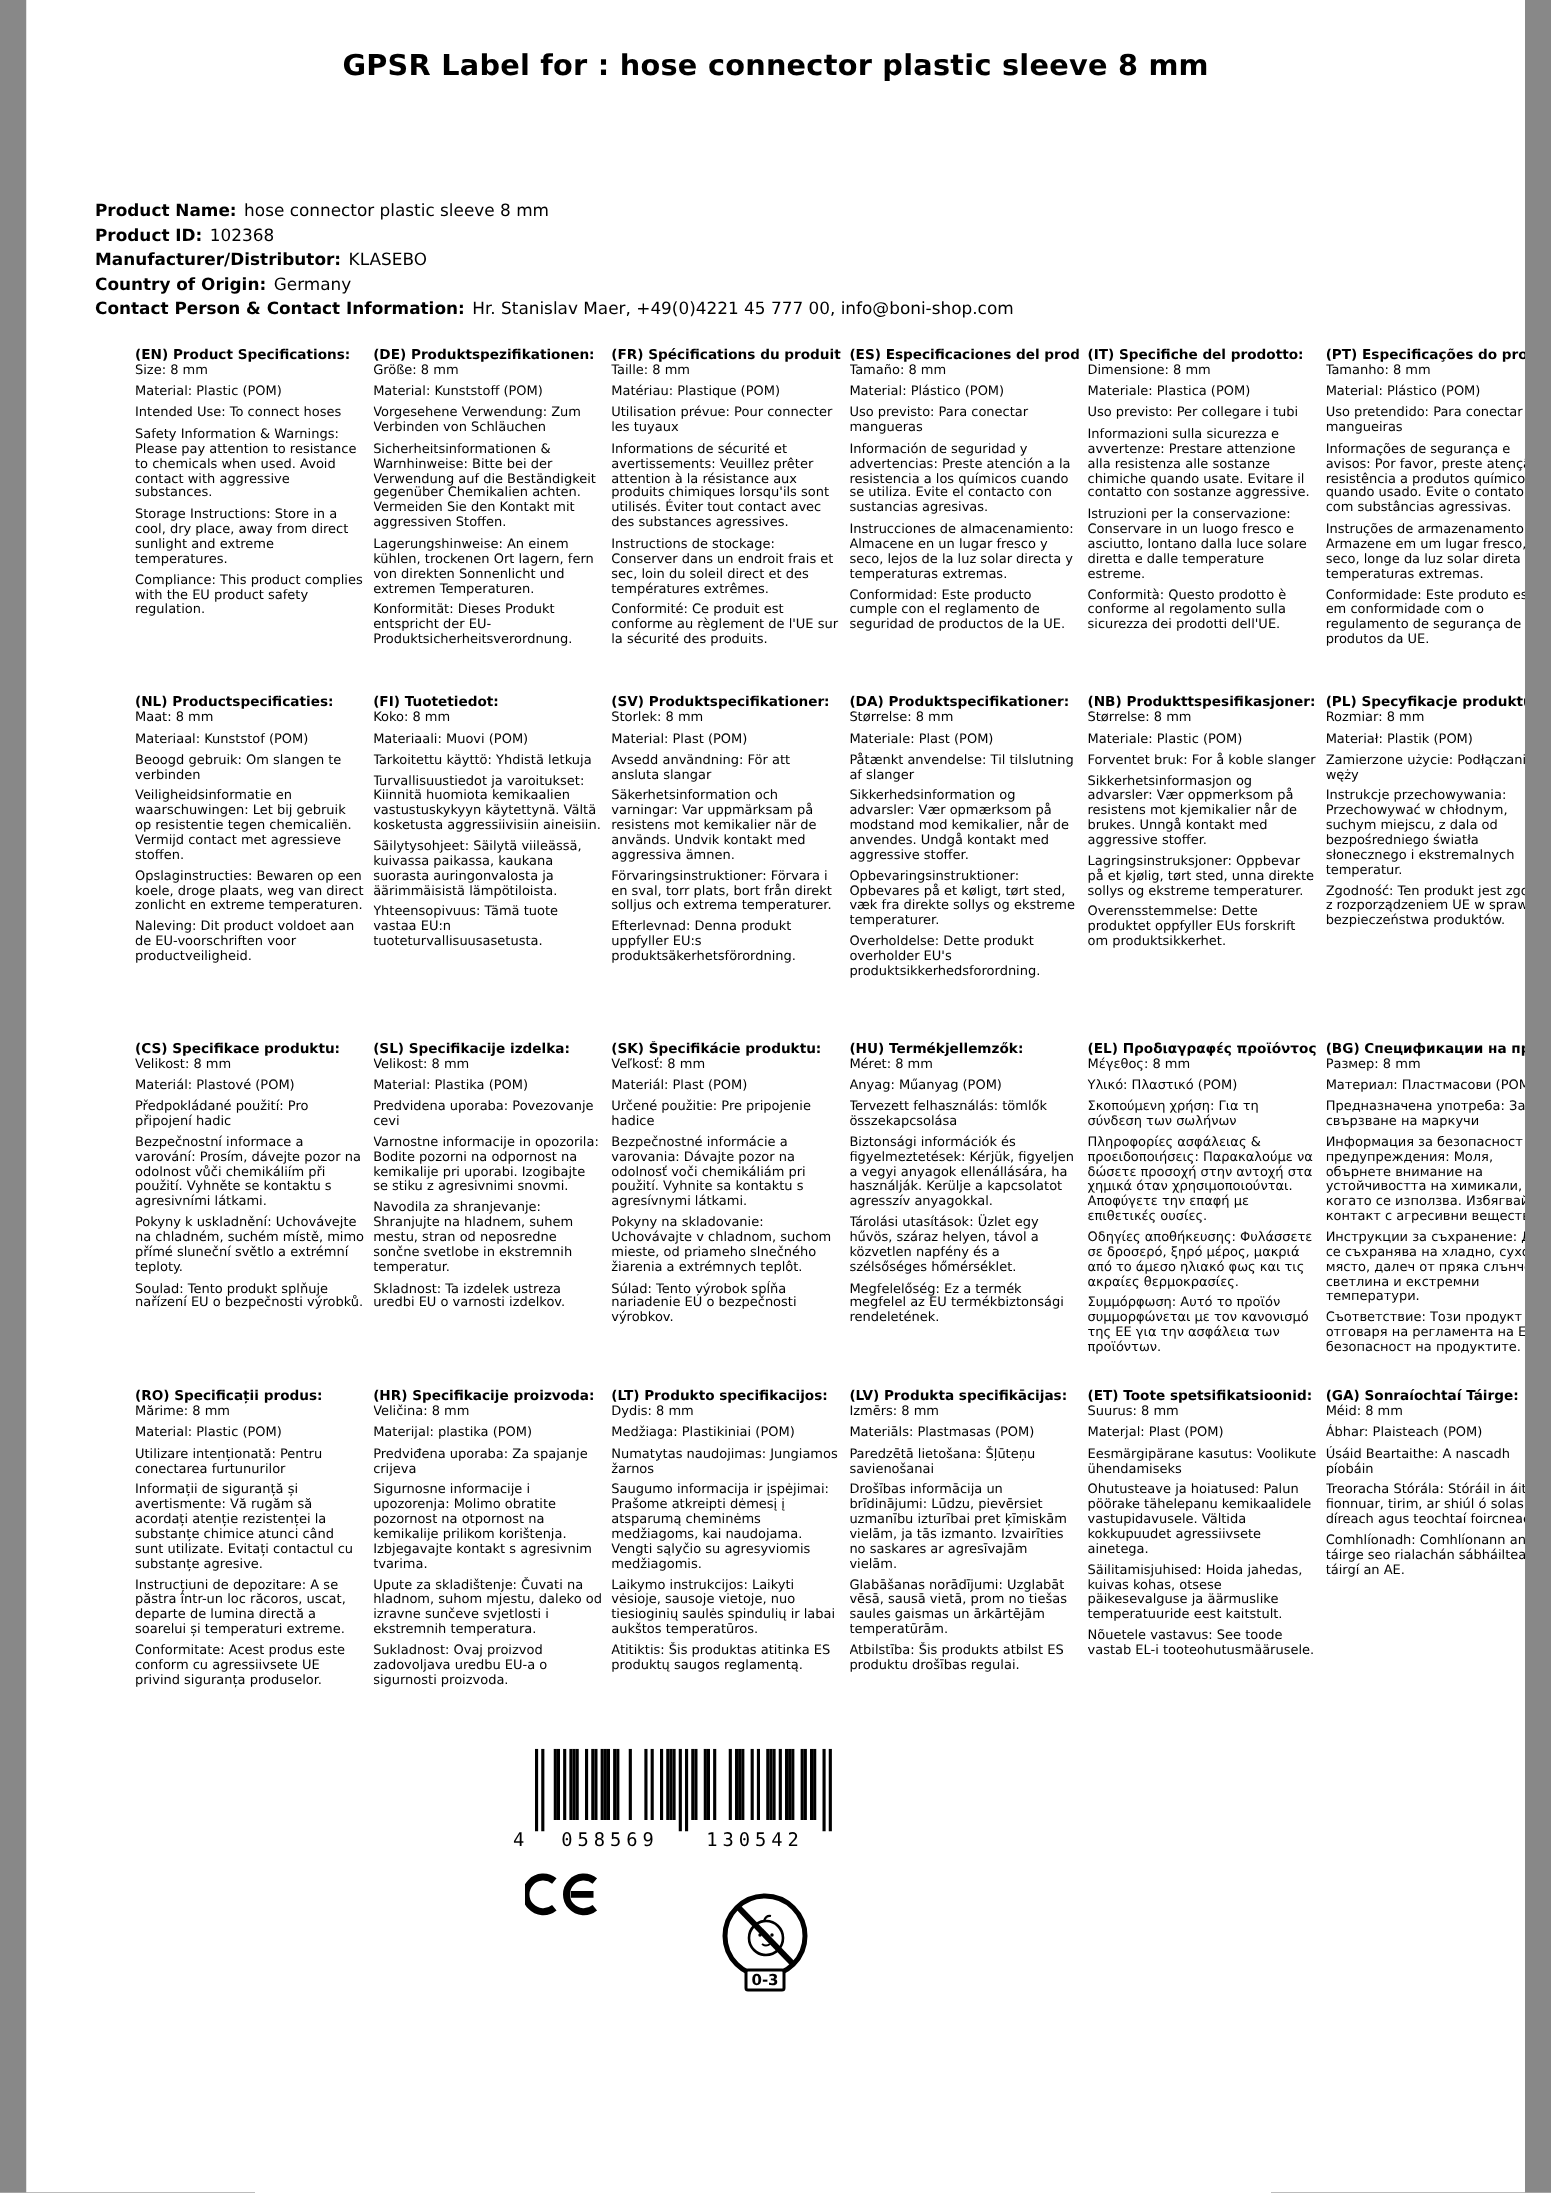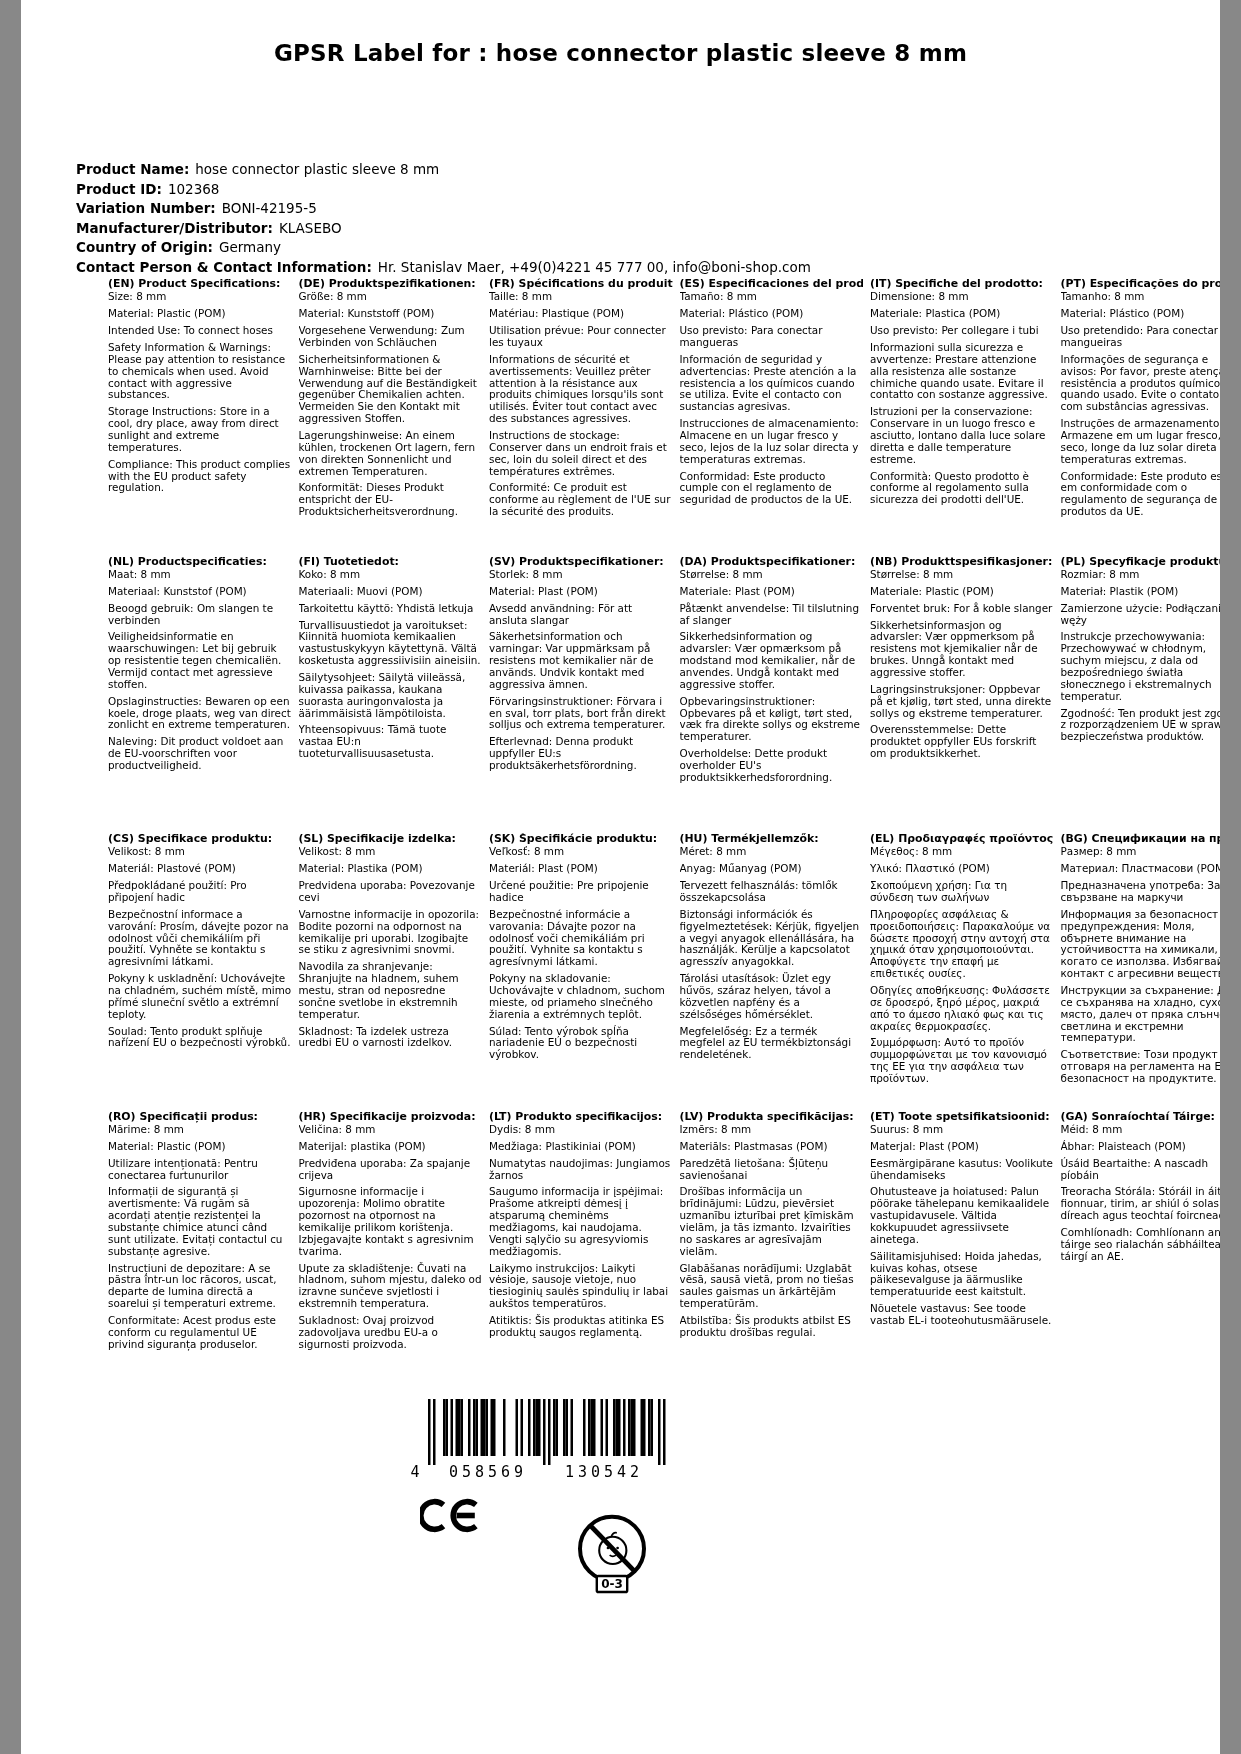--- a/index.html
+++ b/index.html
@@ -24,21 +24,20 @@
 </head>
 <body>
 
 <div class="page">
 
   <div class="title">GPSR Label for : hose connector plastic sleeve 8 mm</div>
 
   <div class="info">
       <div><span class="info-label">Product Name:</span><span class="info-value">hose connector plastic sleeve 8 mm</span></div>
       <div><span class="info-label">Product ID:</span><span class="info-value">102368</span></div>
-      <div><span class="info-label">Variation Number:</span><span class="info-value">BONI-42195-5</span></div>
       <div><span class="info-label">Manufacturer/Distributor:</span><span class="info-value">KLASEBO</span></div>
       <div><span class="info-label">Country of Origin:</span><span class="info-value">Germany</span></div>
       <div><span class="info-label">Contact Person &amp; Contact Information:</span><span class="info-value">Hr. Stanislav Maer, +49(0)4221 45 777 00, info@boni-shop.com</span></div>
     </div>
 
   <div class="grid">
       <div class="block">
         <div class="block-h">(EN) Product Specifications:</div>
         <p>Size: 8 mm</p>
         <p>Material: Plastic (POM)</p>
@@ -199,21 +198,21 @@
         <p>Инструкции за съхранение: Да се съхранява на хладно, сухо място, далеч от пряка слънчева светлина и екстремни температури.</p>
         <p>Съответствие: Този продукт отговаря на регламента на ЕС за безопасност на продуктите.</p>
       </div>
       <div class="block">
         <div class="block-h">(RO) Specificații produs:</div>
         <p>Mărime: 8 mm</p>
         <p>Material: Plastic (POM)</p>
         <p>Utilizare intenționată: Pentru conectarea furtunurilor</p>
         <p>Informații de siguranță și avertismente: Vă rugăm să acordați atenție rezistenței la substanțe chimice atunci când sunt utilizate. Evitați contactul cu substanțe agresive.</p>
         <p>Instrucțiuni de depozitare: A se păstra într-un loc răcoros, uscat, departe de lumina directă a soarelui și temperaturi extreme.</p>
-        <p>Conformitate: Acest produs este conform cu regulamentul UE privind siguranța produselor.</p>
+        <p>Conformitate: Acest produs este conform cu agressiivsete UE privind siguranța produselor.</p>
       </div>
       <div class="block">
         <div class="block-h">(HR) Specifikacije proizvoda:</div>
         <p>Veličina: 8 mm</p>
         <p>Materijal: plastika (POM)</p>
         <p>Predviđena uporaba: Za spajanje crijeva</p>
         <p>Sigurnosne informacije i upozorenja: Molimo obratite pozornost na otpornost na kemikalije prilikom korištenja. Izbjegavajte kontakt s agresivnim tvarima.</p>
         <p>Upute za skladištenje: Čuvati na hladnom, suhom mjestu, daleko od izravne sunčeve svjetlosti i ekstremnih temperatura.</p>
         <p>Sukladnost: Ovaj proizvod zadovoljava uredbu EU-a o sigurnosti proizvoda.</p>
       </div>

